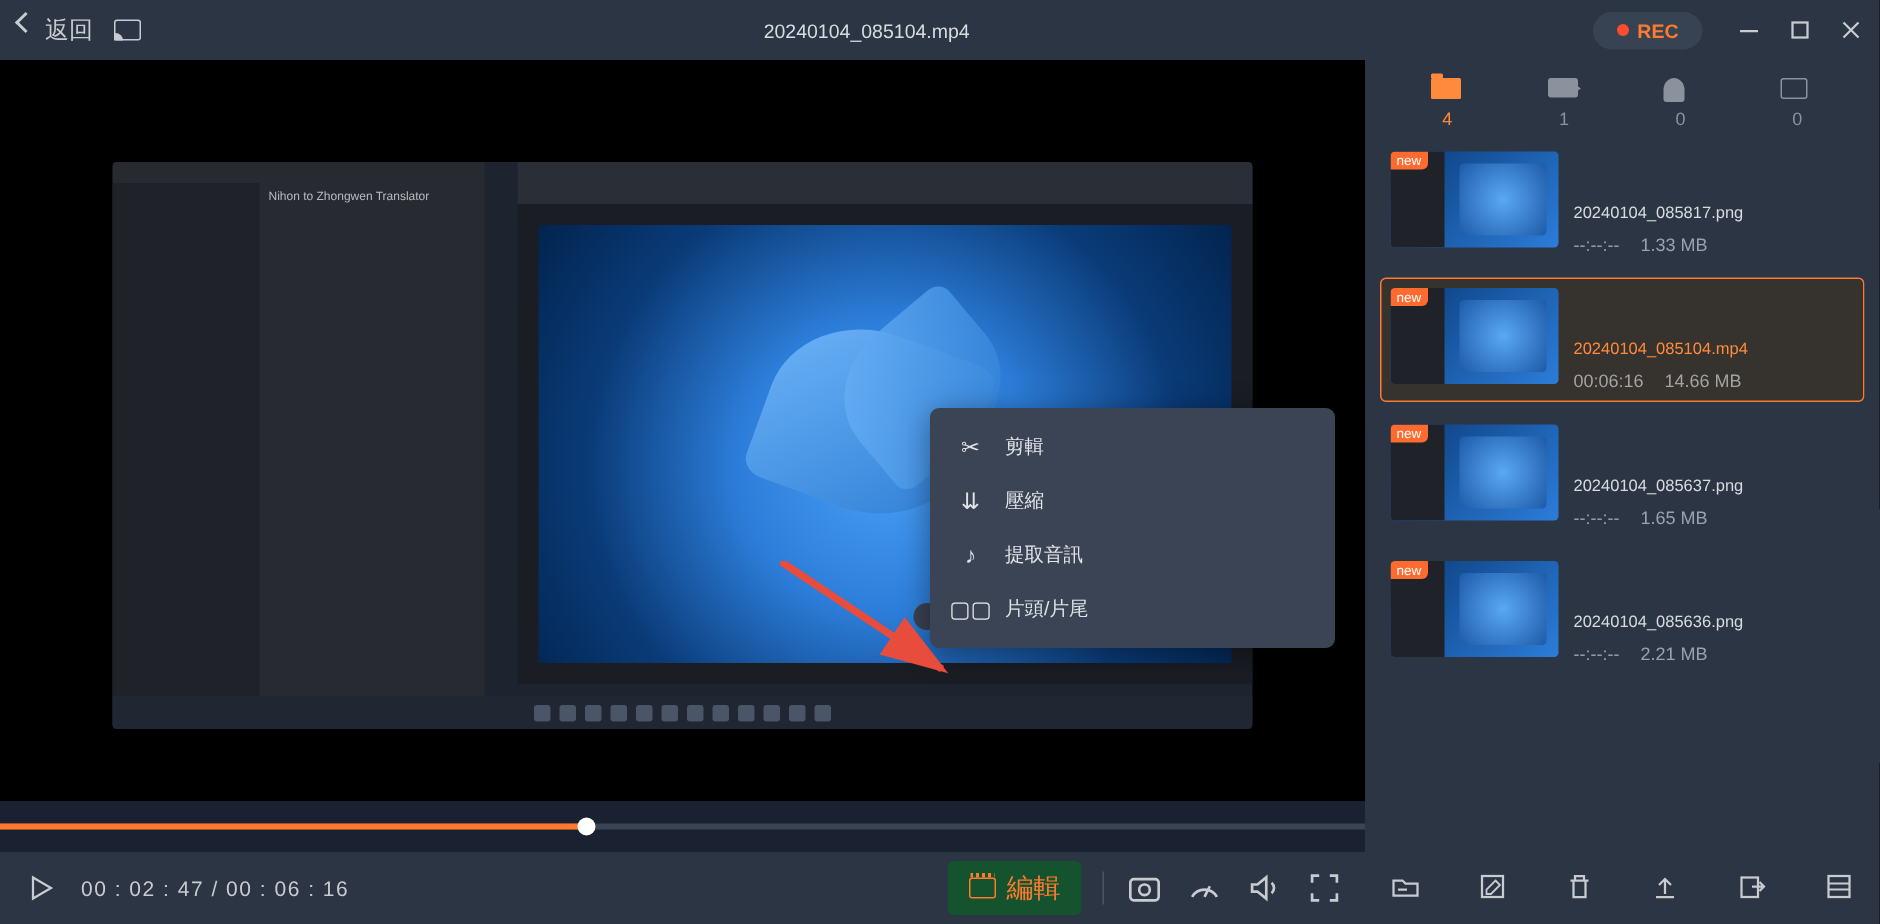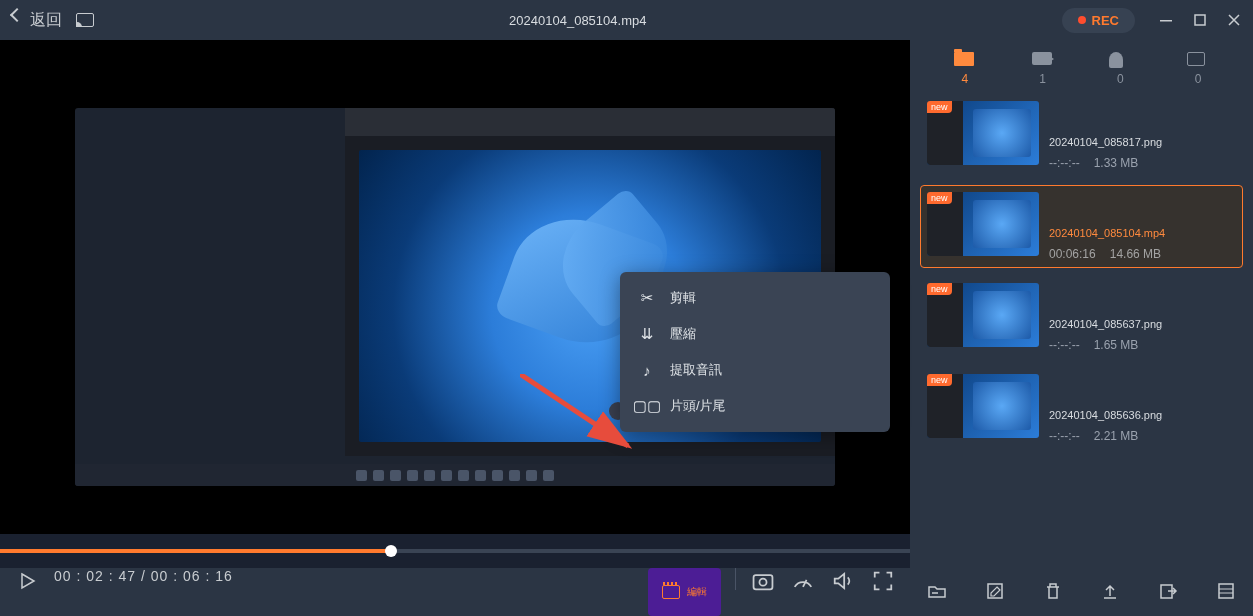--- a/index.html
+++ b/index.html
@@ -51,26 +51,26 @@
 
 .arrow { position: absolute; bottom: 80px; left: 520px; width: 120px; height: 80px; pointer-events: none; }
 
 
 .seekbar { height: 34px; background: #1a2130; position: relative; }
 .seek-track { position: absolute; top: 15px; left: 0; right: 0; height: 4px; background: #3a4454; }
 .seek-fill { position: absolute; top: 15px; left: 0; width: 43%; height: 4px; background: #ff7a2e; }
 .seek-thumb { position: absolute; top: 11px; left: 43%; width: 12px; height: 12px; border-radius: 50%; background: #fff; margin-left: -6px; }
 
 
-.controls { height: 48px; background: #2b3544; display: flex; padding: 0 14px; gap: 14px; }
+.controls { height: 48px; background: #2b3544; display: flex; align-items: center; padding: 16px 14px; gap: 14px; }
 .play-btn svg { width: 18px; height: 18px; }
 .time { font-size: 14px; letter-spacing: 1px; color: #c8ccd0; }
 .ctrl-spacer { flex: 1; }
 .ctrl-icon { width: 26px; height: 26px; display: flex; align-items: center; justify-content: center; cursor: pointer; color: #c8ccd0; }
-.edit-btn { display: flex; align-items: center; gap: 7px; background: #4c1d95; padding: 6px 14px; border-radius: 4px; color: #ff7a2e; font-size: 10px; cursor: pointer; }
+.edit-btn { display: flex; align-items: center; gap: 7px; background: #14532d; padding: 6px 14px; border-radius: 4px; color: #ff7a2e; font-size: 18px; cursor: pointer; }
 .edit-btn .film { width: 18px; height: 14px; border: 1.5px solid #ff7a2e; border-radius: 2px; position: relative; }
 .edit-btn .film::before { content: ""; position: absolute; top: -4px; left: 0; right: 0; height: 3px; background: repeating-linear-gradient(90deg, #ff7a2e 0 2px, transparent 2px 4px); }
 .vdiv { width: 1px; height: 22px; background: #4a5466; }
 
 
 .side { flex: 1; background: #2b3544; display: flex; flex-direction: column; padding: 0 10px 10px; }
 .side-tabs { display: flex; justify-content: space-around; padding: 12px 6px 8px; }
 .side-tab { display: flex; flex-direction: column; align-items: center; gap: 4px; cursor: pointer; color: #8a929e; font-size: 12px; }
 .side-tab.active { color: #ff8a3e; }
 .side-tab .ticon { width: 22px; height: 16px; }
@@ -132,20 +132,24 @@
           </svg>
         </div>
     </div>
   </div>
 
   <div class="main">
 
     <div class="player-area">
       <div class="video-stage">
         <div class="screenshot">
+          <div class="shot-left">
+            <div class="shot-left-side"></div>
+            <div class="shot-left-hdr">Nihon to Zhongwen Translator</div>
+          </div>
           <div class="shot-right">
             <div class="shot-right-hdr"></div>
             <div class="shot-right-body">
                 <div class="rose"></div>
               </div>
             <div class="shot-call">
               <div class="call-btn"></div>
                 <div class="call-btn r"></div>
                 <div class="call-btn"></div>
               <div class="call-btn"></div>

